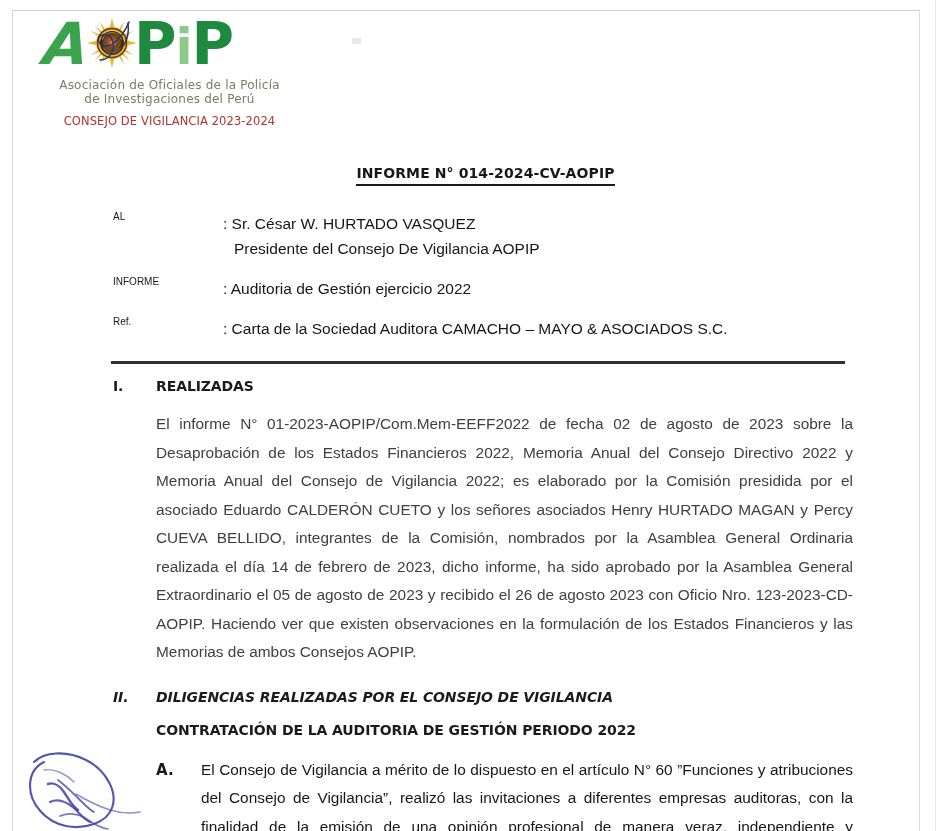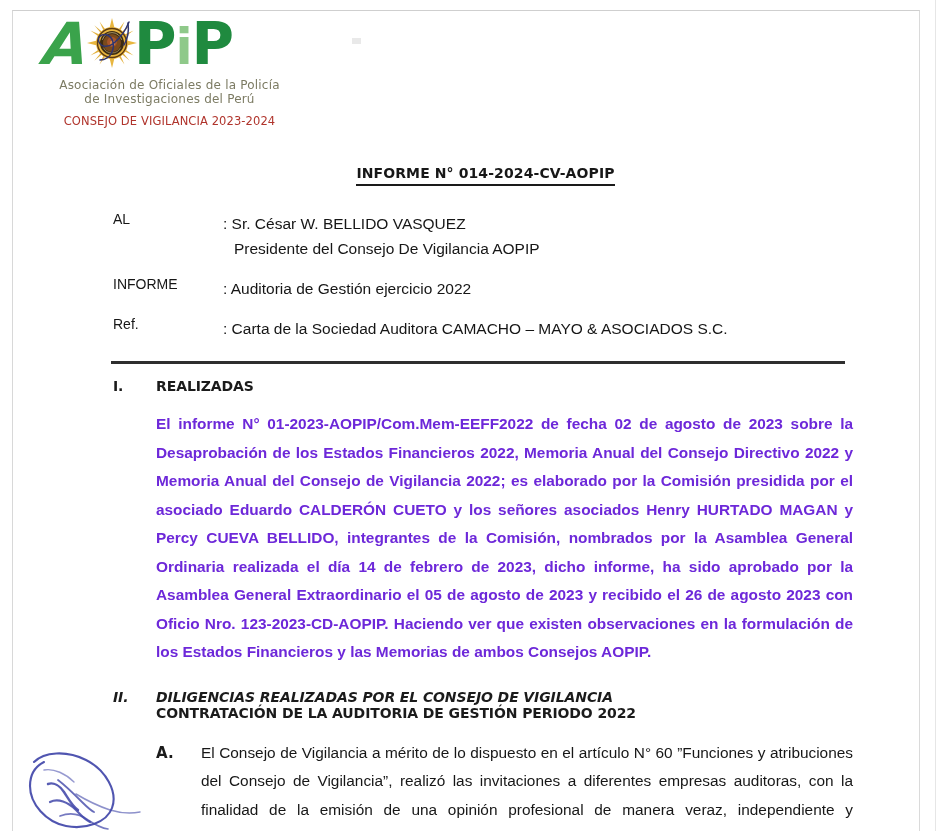--- a/index.html
+++ b/index.html
@@ -140,21 +140,21 @@
     font-size: 15.5px;
     color: #161616;
   }
   .addr-row {
     display: flex;
     margin-bottom: 15px;
   }
   .addr-label {
     width: 110px;
     flex: 0 0 110px;
-    font-size: 14px;
+    font-size: 10px;
   }
   .addr-value {
     flex: 1 1 auto;
     line-height: 25px;
   }
   .addr-value .sub {
     display: block;
     padding-left: 11px;
   }
 
@@ -183,34 +183,34 @@
     font-size: 14px;
     letter-spacing: -.1px;
     color: #1b1b1b;
   }
   .section-num {
     width: 43px;
     flex: 0 0 43px;
   }
   .sub-head {
     margin-left: 43px;
+    margin-top: 17px;
     font-family: "DejaVu Sans", sans-serif;
     font-weight: bold;
     font-size: 14px;
     letter-spacing: -.1px;
     color: #1b1b1b;
   }
   .para {
     margin-left: 43px;
     margin-top: 16px;
     font-size: 15.4px;
     line-height: 28.5px;
     text-align: justify;
-    color: #6d28d9;
-    font-weight: bold;
+    color: #404040;
   }
   .lettered-item {
     display: flex;
     margin-left: 43px;
     margin-top: 18px;
   }
   .item-letter {
     flex: 0 0 45px;
     width: 45px;
     font-family: "DejaVu Sans", sans-serif;
@@ -311,21 +311,21 @@
 
 <div id="doc-title">
   <span class="t">INFORME N° 014-2024-CV-AOPIP</span>
 </div>
 
 <div id="address-block">
 
   <div class="addr-row">
     <div class="addr-label">AL</div>
     <div class="addr-value">
-      <span>: Sr. César W. BELLIDO VASQUEZ</span>
+      <span>: Sr. César W. HURTADO VASQUEZ</span>
       <span class="sub">Presidente del Consejo De Vigilancia AOPIP</span>
     </div>
   </div>
 
   <div class="addr-row">
     <div class="addr-label">INFORME</div>
     <div class="addr-value">: Auditoria de Gestión ejercicio 2022</div>
   </div>
 
   <div class="addr-row">

